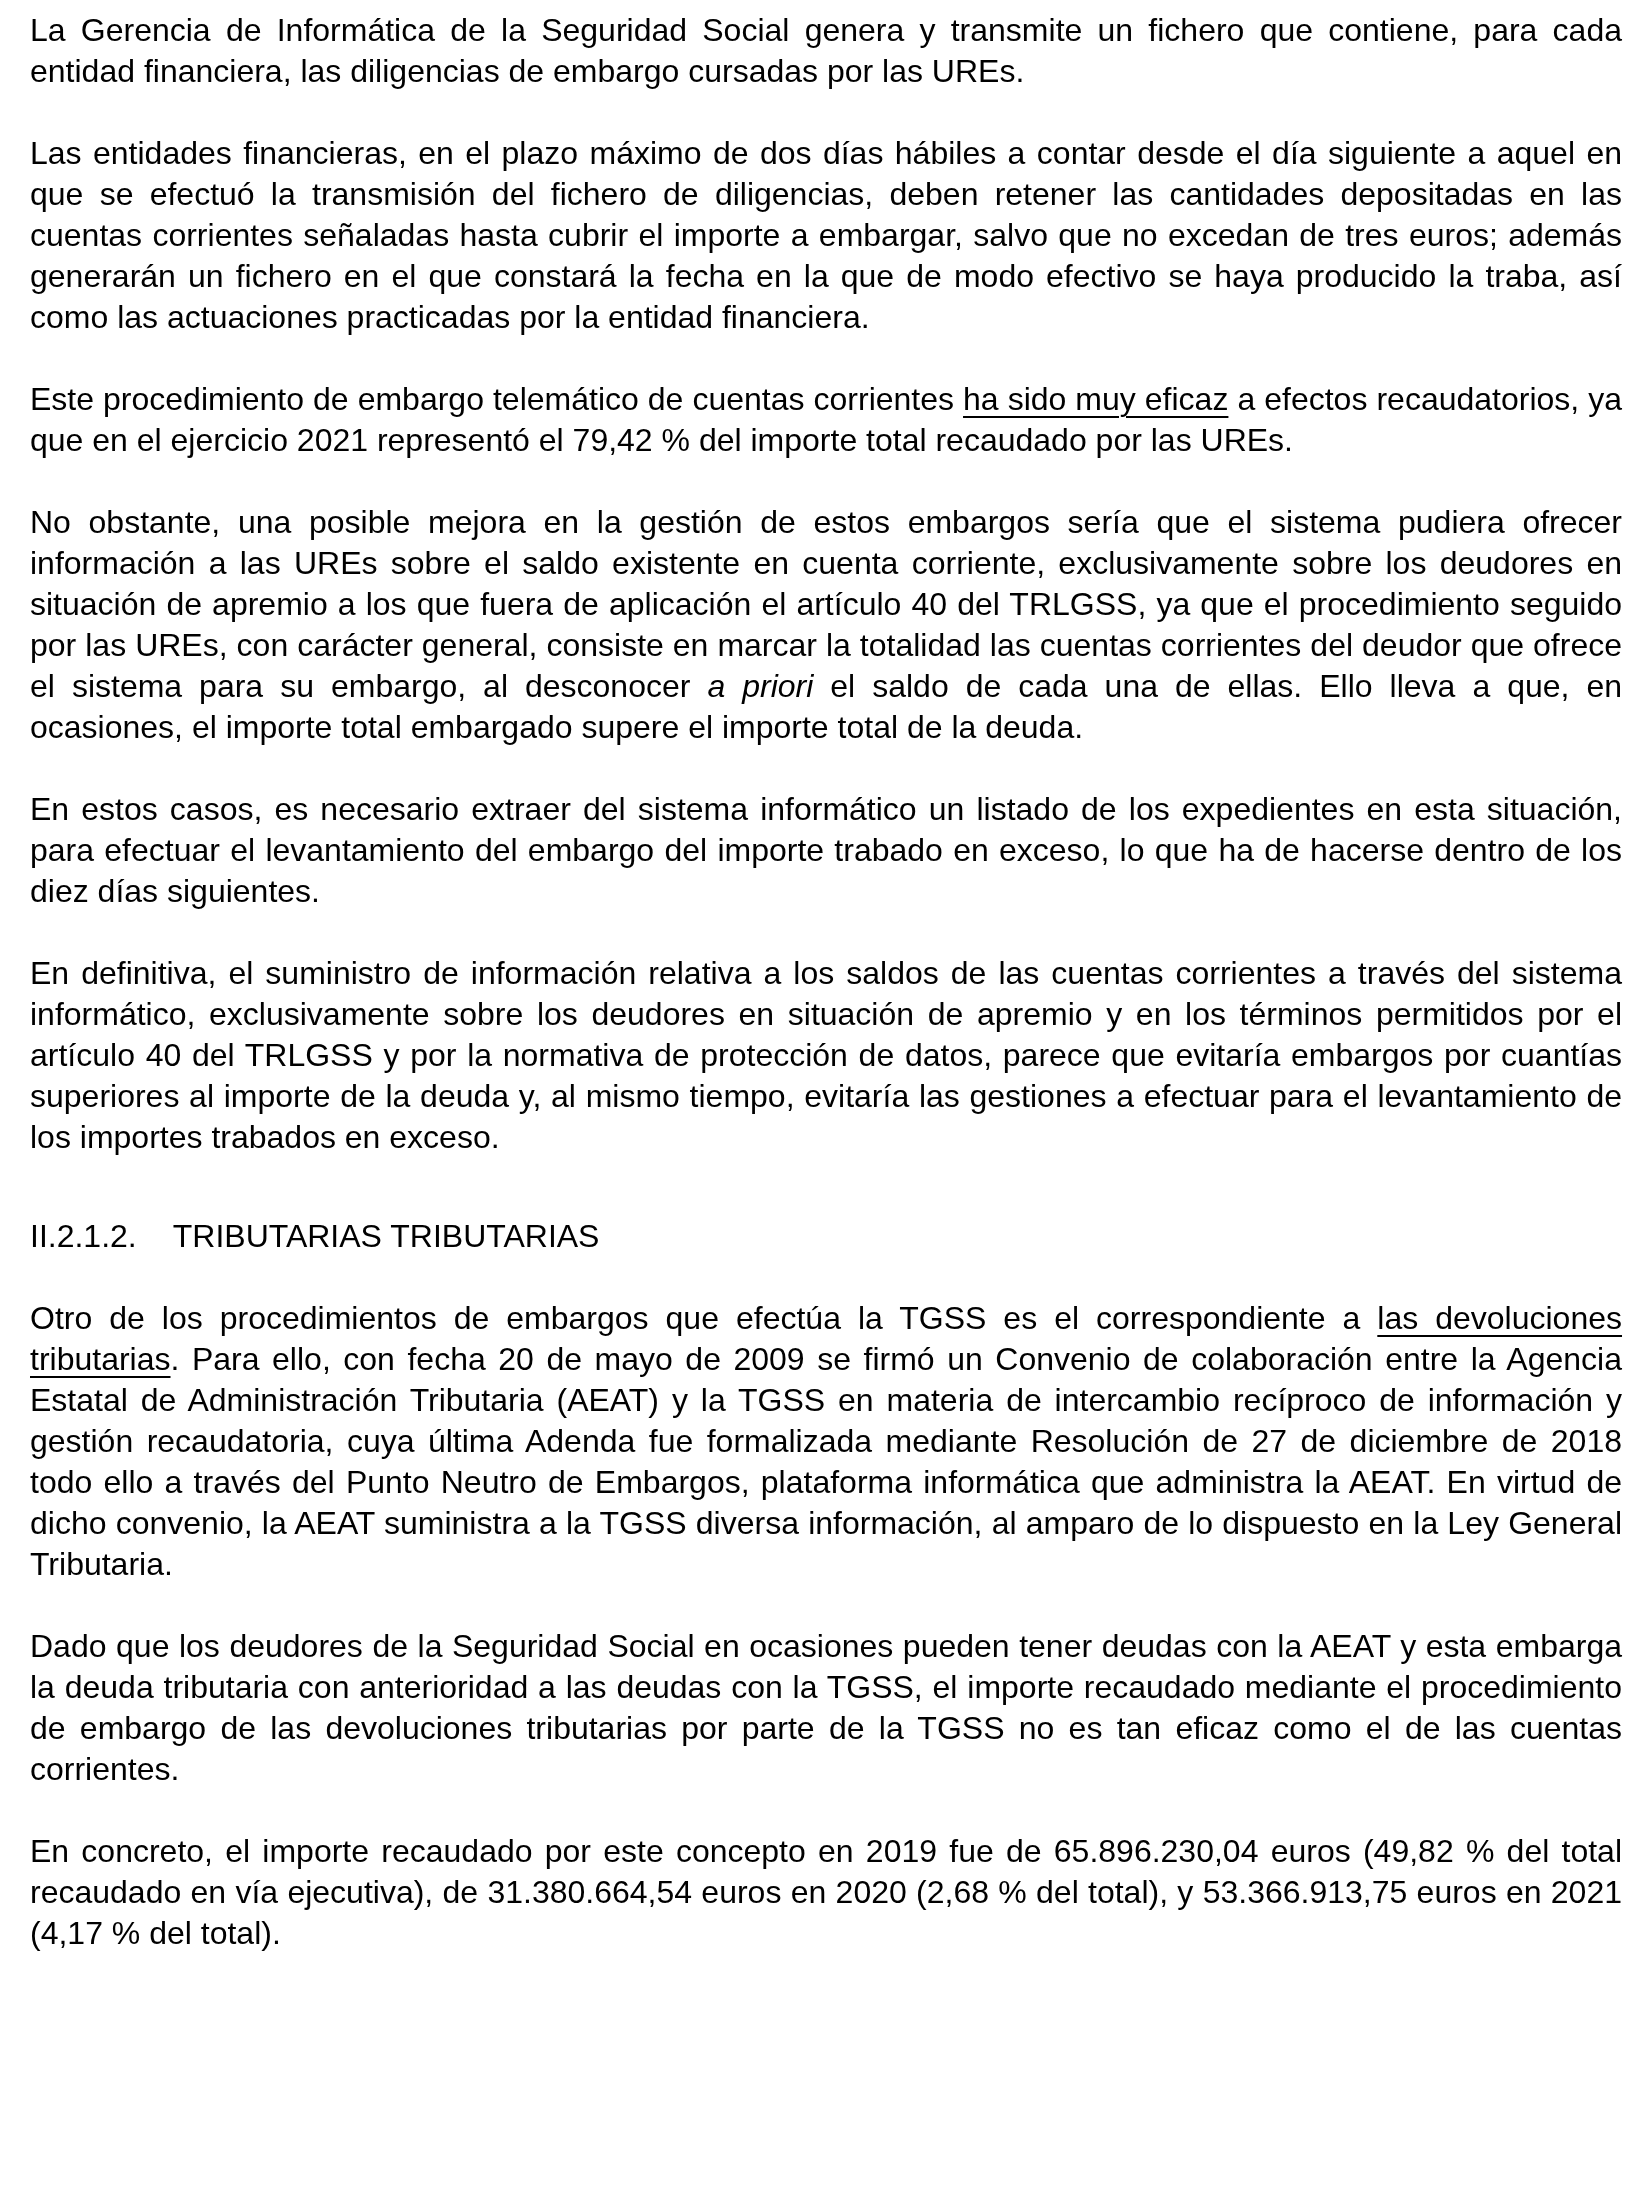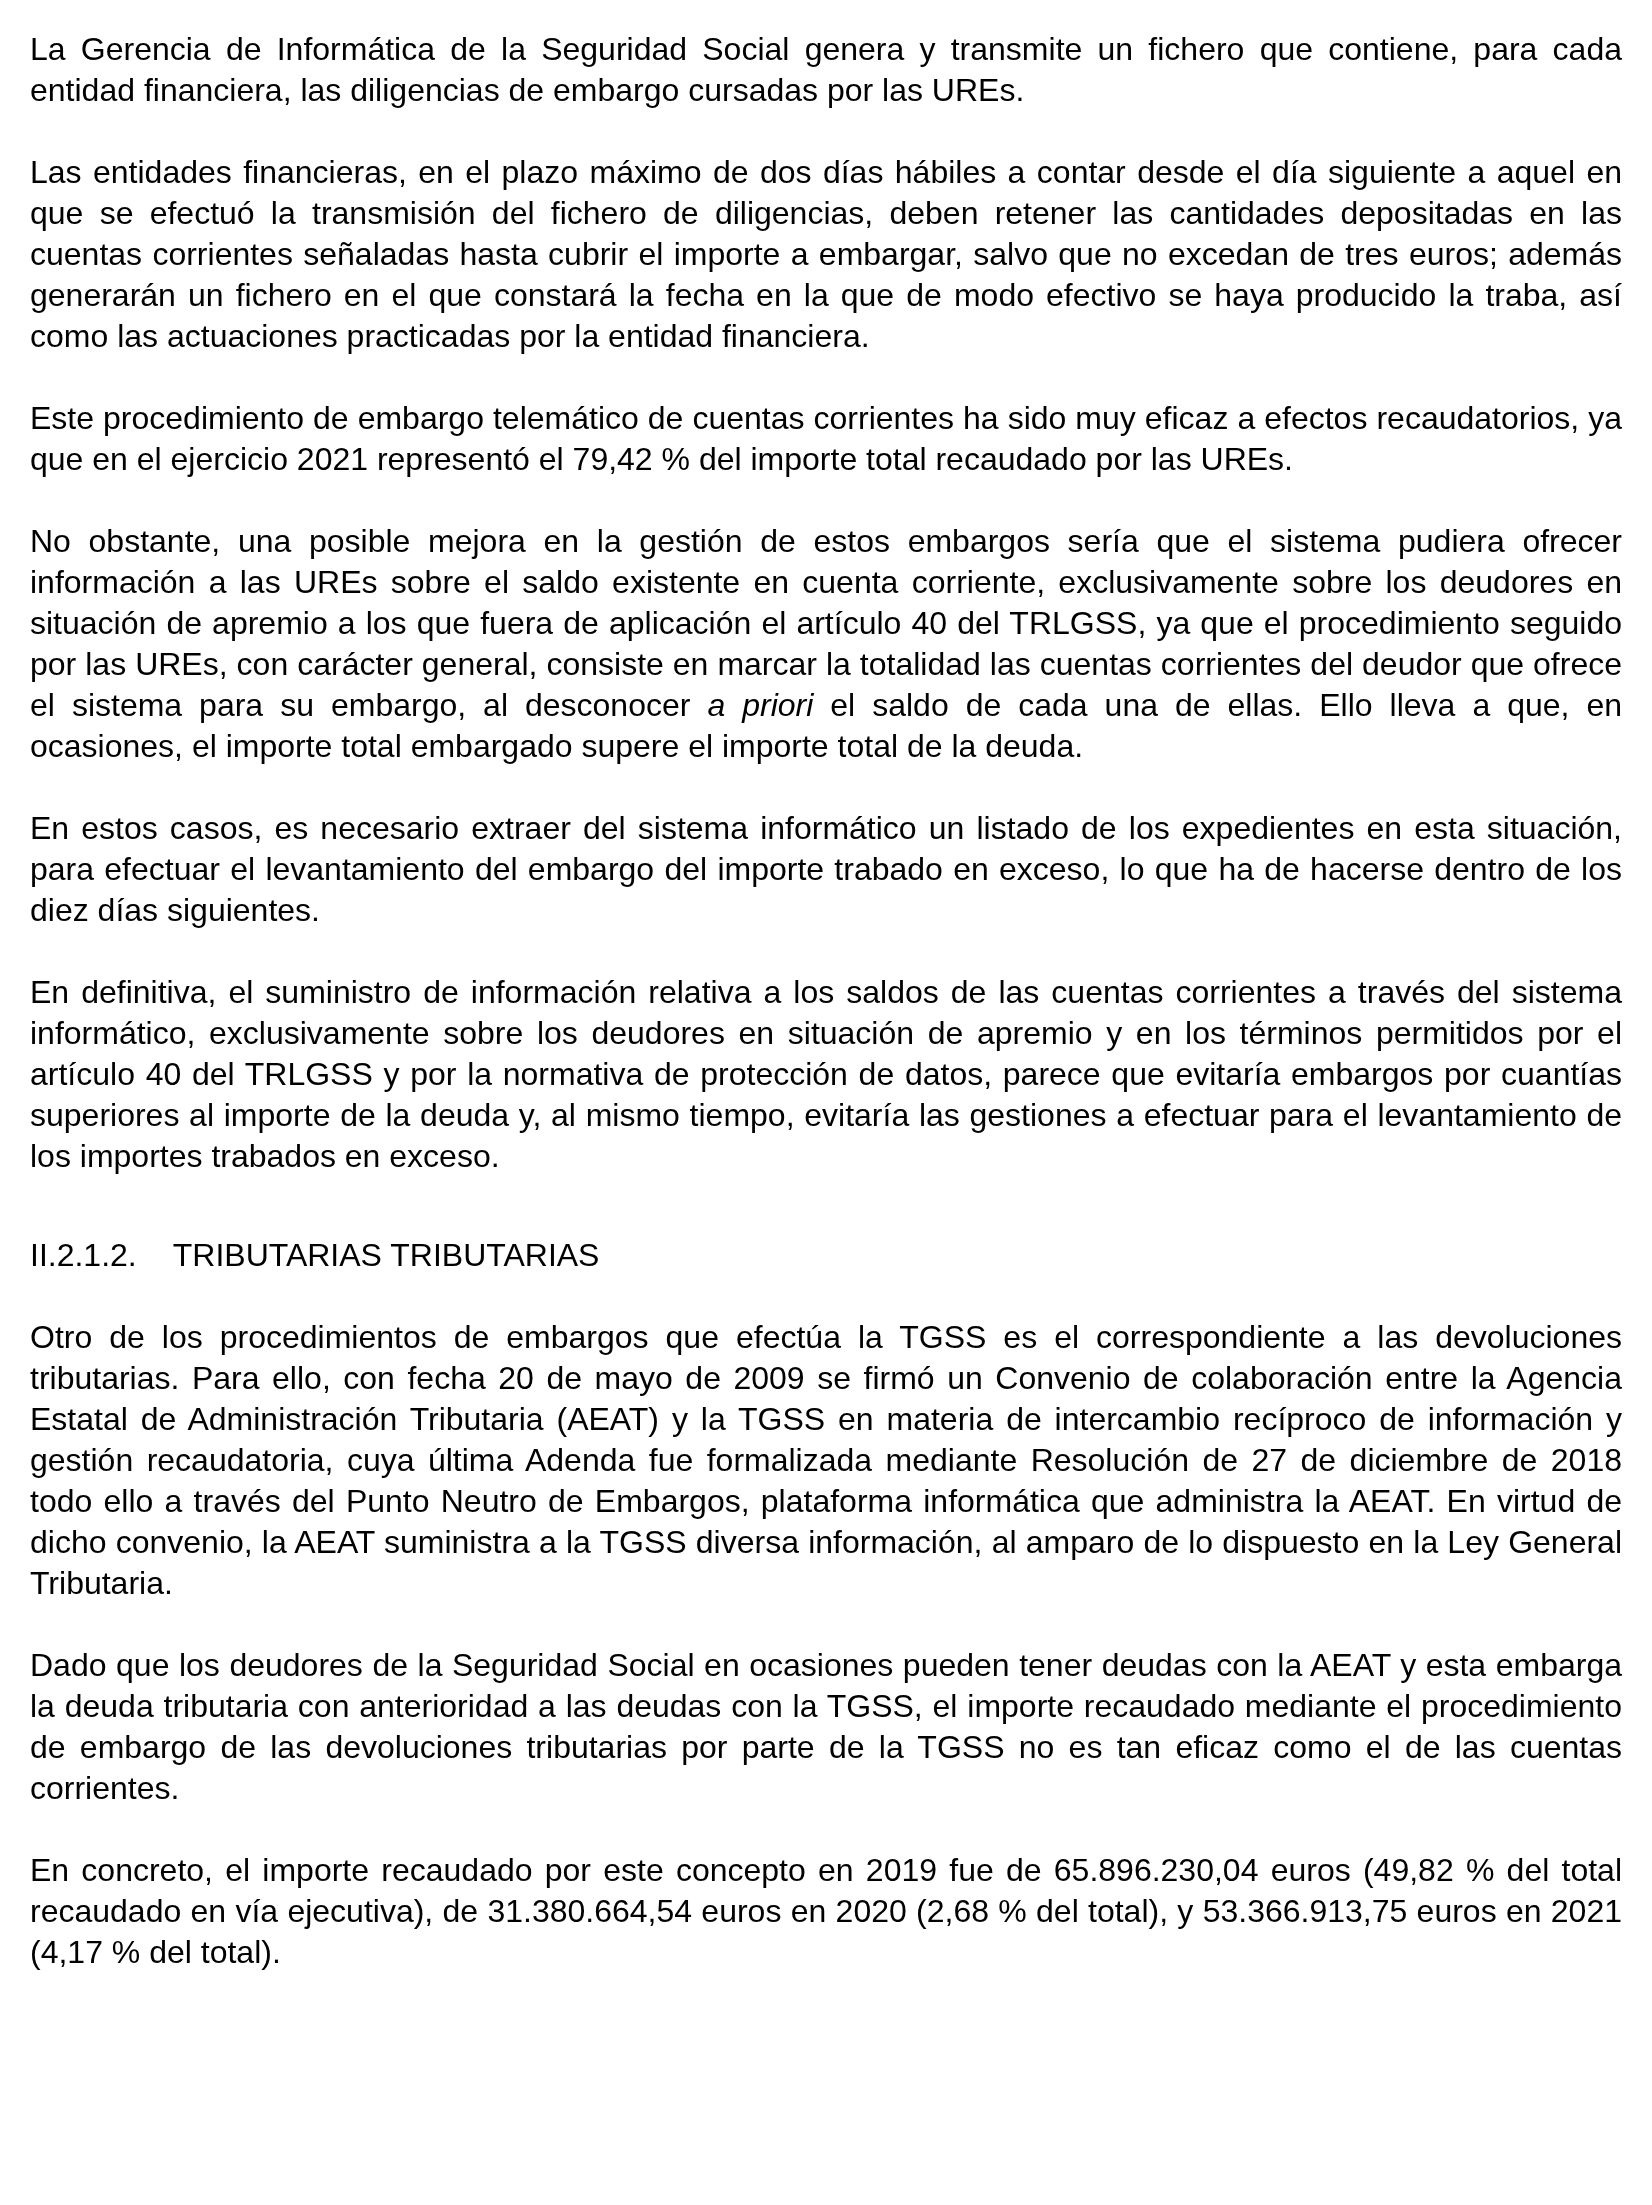--- a/index.html
+++ b/index.html
@@ -5,21 +5,21 @@
   html, body {
     margin: 0;
     padding: 0;
     background: #ffffff;
   }
   .page {
     position: relative;
     width: 1652px;
     height: 2205px;
     box-sizing: border-box;
-    padding: 29px 30px 0 30px;
+    padding: 10px 30px 0 30px;
     background: #ffffff;
     color: #000000;
     font-family: "Liberation Sans", "DejaVu Sans", sans-serif;
     font-size: 32px;
     line-height: 41px;
     overflow: hidden;
   }
   .para {
     margin: 0 0 41px 0;
     text-align: justify;
@@ -28,20 +28,21 @@
   .heading {
     margin: 58px 0 41px 0;
     text-align: left;
     white-space: nowrap;
   }
   .heading-number {
     margin-right: 36px;
   }
   .normal { font-style: normal; }
   .underline {
+    text-decoration: underline;
     text-decoration-thickness: 2.4px;
     text-underline-offset: 5.6px;
   }
   .italic { font-style: italic; }
 </style>
 </head>
 <body>
 
 <main class="page" style="background: rgb(255, 255, 255); color: rgb(0, 0, 0);">
     <p class="para"><span class="normal">La Gerencia de Informática de la Seguridad Social genera y transmite un fichero que contiene, para cada entidad financiera, las diligencias de embargo cursadas por las UREs.</span></p>

